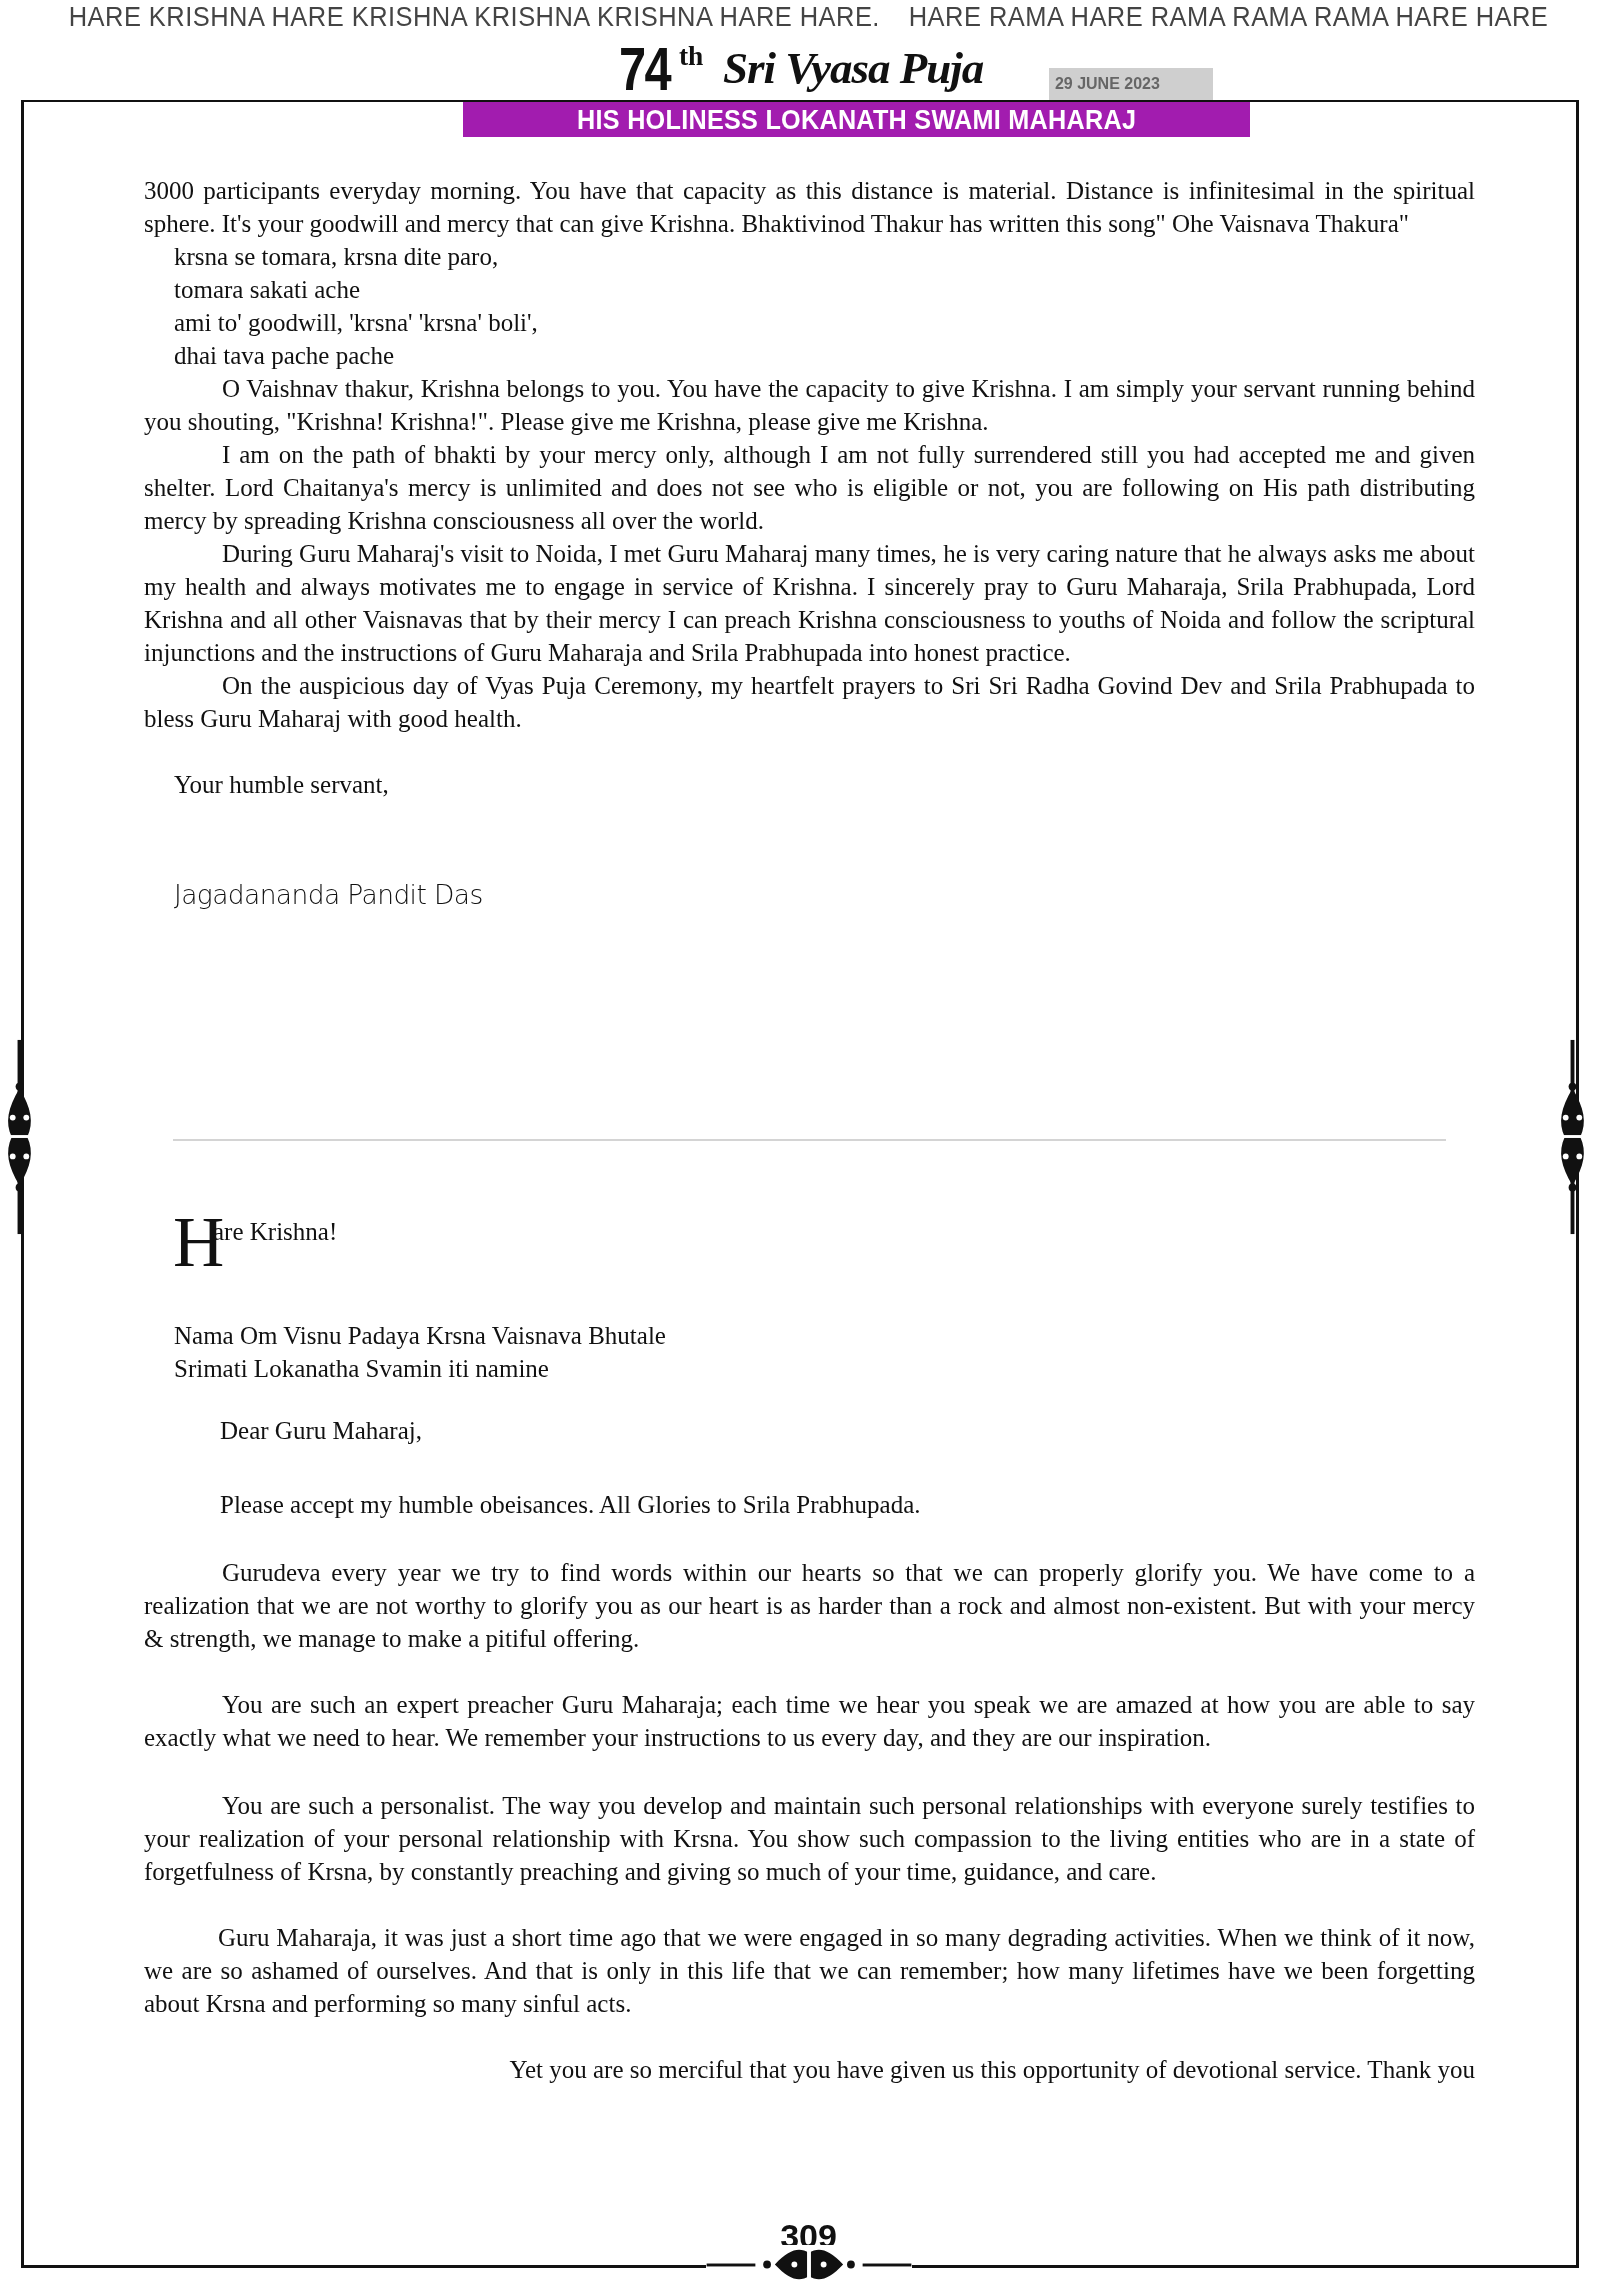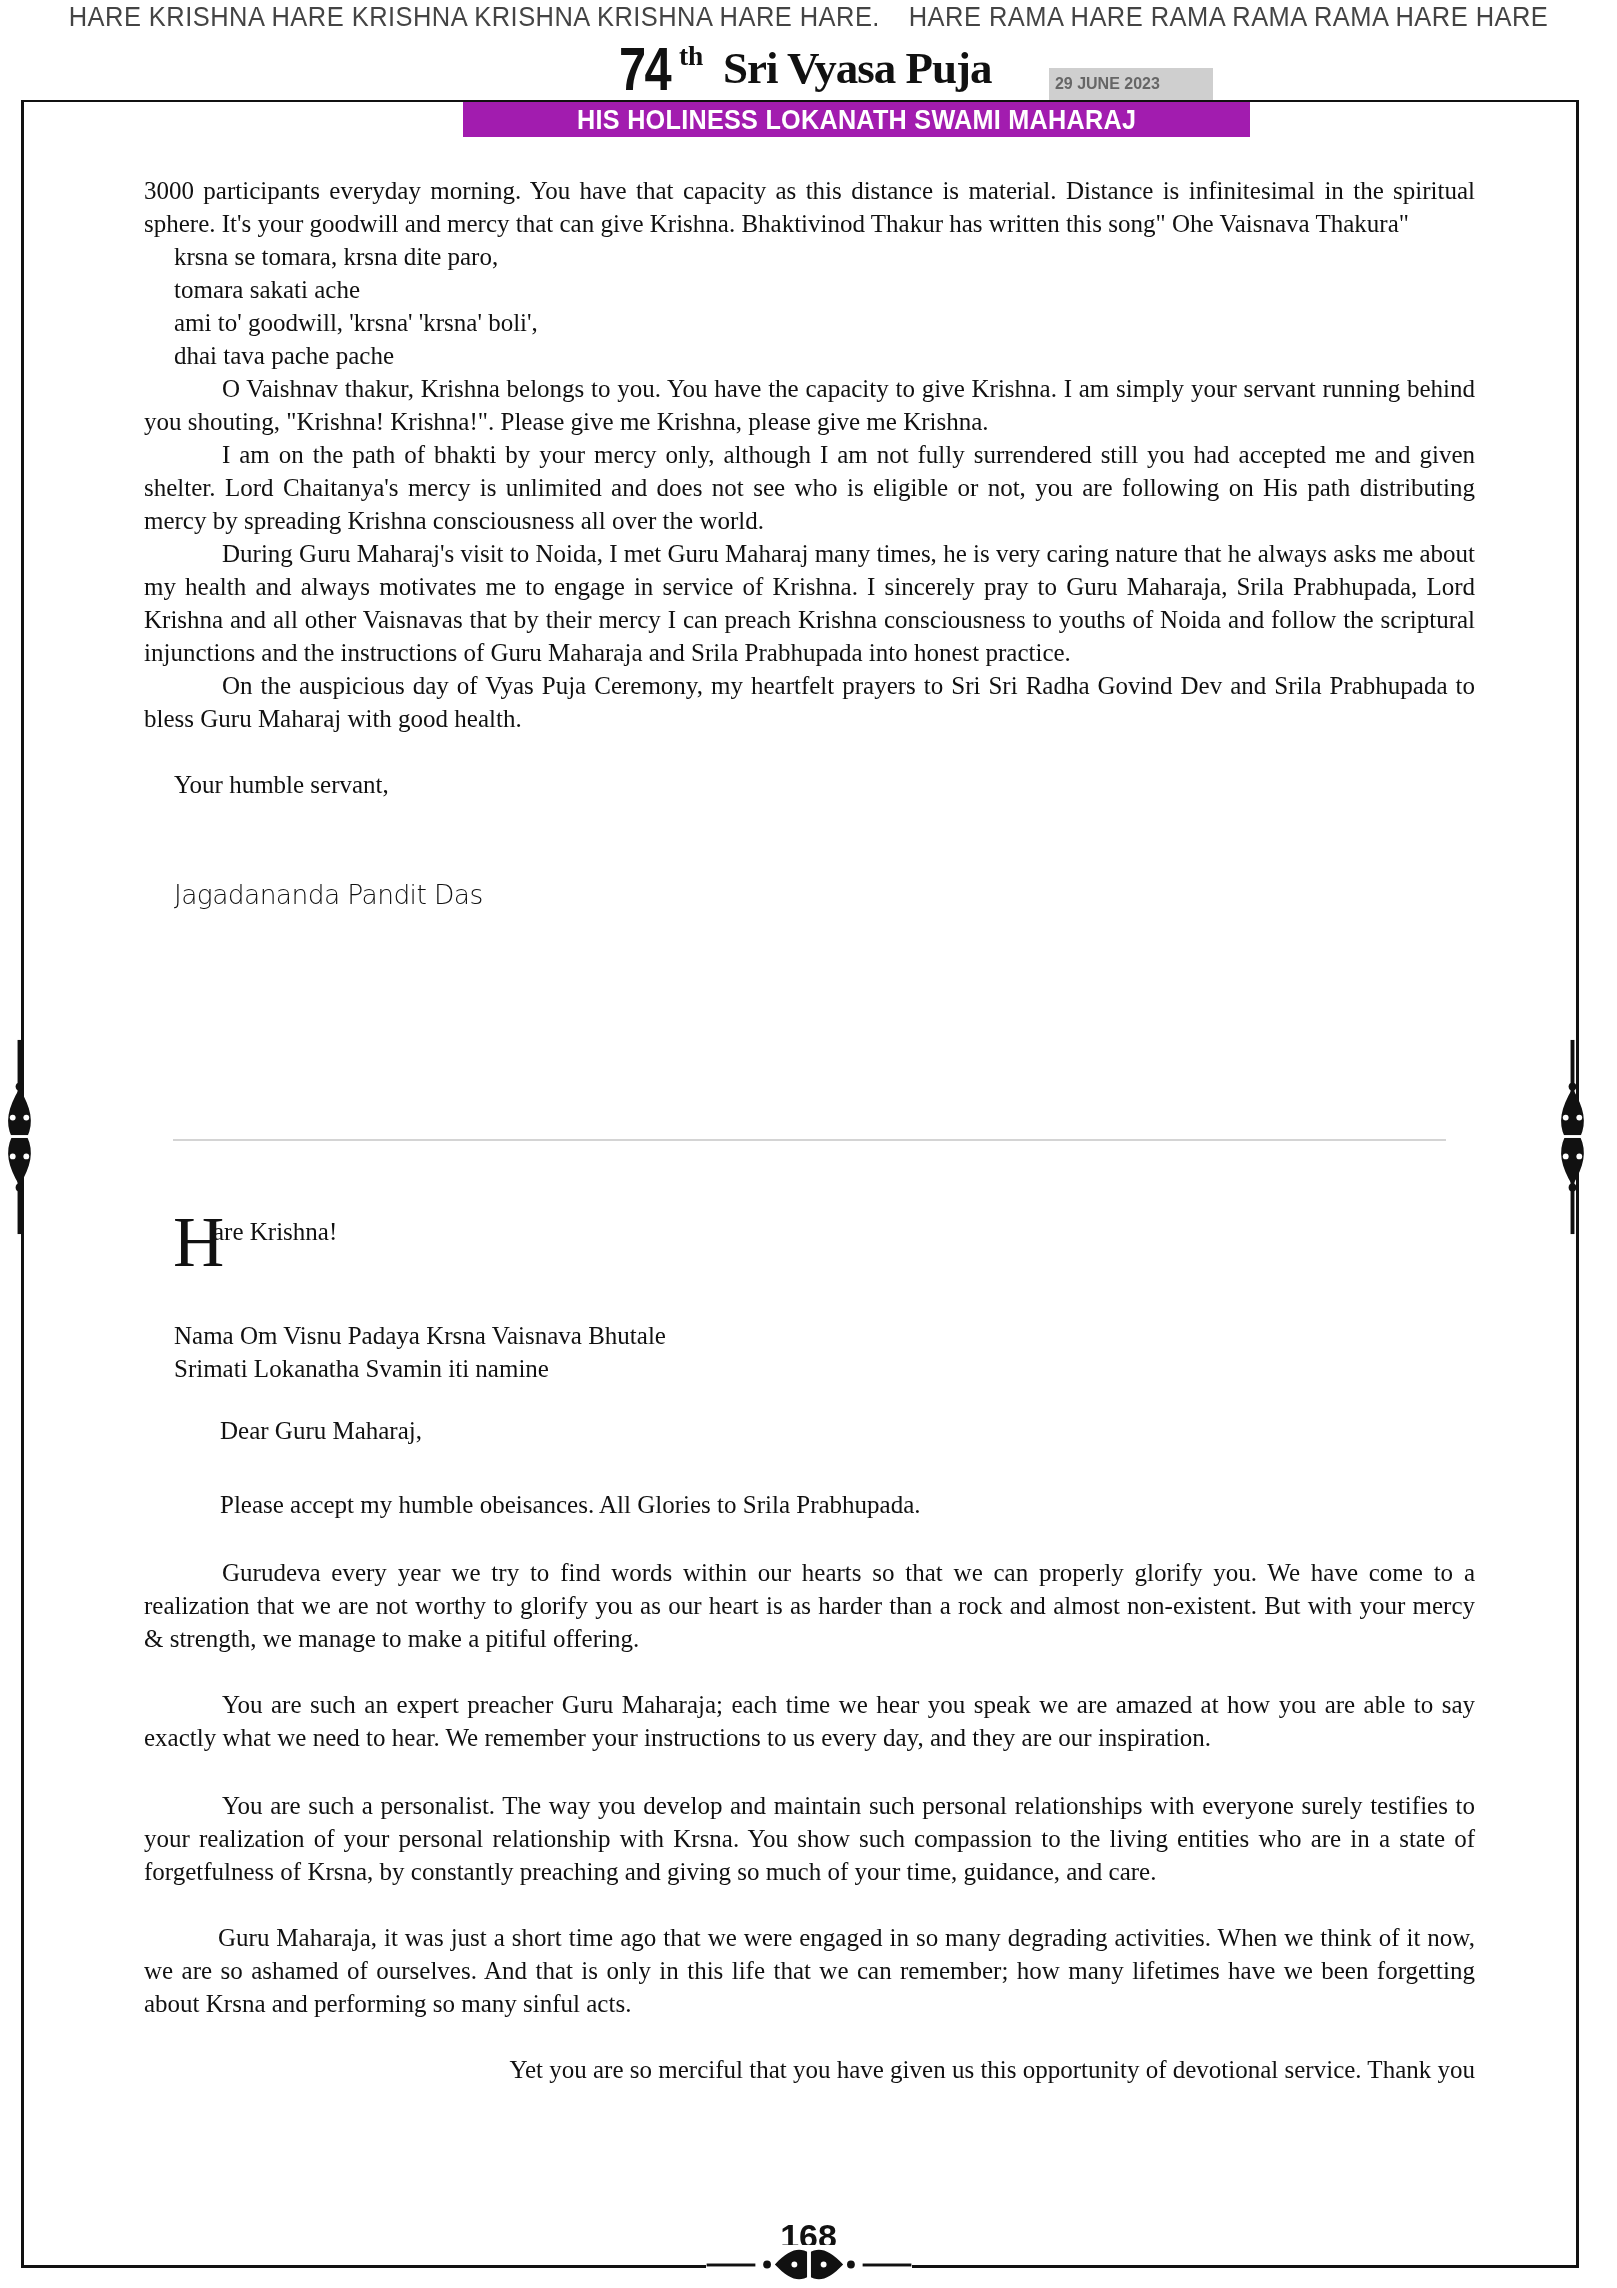--- a/index.html
+++ b/index.html
@@ -3,21 +3,21 @@
 <meta charset="utf-8">
 <style>
   html, body { margin:0; padding:0; background:#ffffff; }
   body { width:1617px; height:2289px; position:relative; overflow:hidden; font-family:"Liberation Serif", serif; color:#111; }
   .top-mantra { position:absolute; top:0; left:0; width:1617px; height:33px; display:flex; justify-content:center; gap:31px; align-items:center;
     font-family:"Liberation Sans", sans-serif; font-size:27.4px; letter-spacing:0.5px; color:#444; font-weight:normal; transform:scaleX(0.93); transform-origin:center; white-space:nowrap; }
   .frame { position:absolute; left:20.6px; top:100px; width:1552px; height:2163px; border:3.9px solid #111; border-top-width:2.9px; }
   .title-row { position:absolute; top:37px; left:0; width:1617px; height:65px; }
   .title-74 { position:absolute; left:619px; top:2px; font-family:"Liberation Sans", sans-serif; font-weight:bold; font-size:61px; line-height:61px; transform:scaleX(0.8); transform-origin:left; letter-spacing:-2px; }
   .title-th { position:absolute; left:679px; top:3.9px; font-family:"Liberation Serif", serif; font-weight:bold; font-size:27.4px; }
-  .title-sv { position:absolute; left:723px; top:5.9px; font-family:"Liberation Serif", serif; font-weight:bold; font-size:45px; line-height:51px; letter-spacing:-1px; }
+  .title-sv { position:absolute; left:723px; top:5.9px; font-family:"Liberation Serif", serif; font-weight:bold; font-size:45px; line-height:51px; font-style:italic; letter-spacing:-1px; }
   .date-box { position:absolute; left:1049px; top:31px; width:164px; height:32px; background:#cfcfcf; color:#666; font-family:"Liberation Sans", sans-serif; font-weight:bold; font-size:16px;
     display:flex; align-items:center; padding-left:5.9px; box-sizing:border-box; }
   .banner { position:absolute; left:463px; top:102px; width:787px; height:35px; background:#a21caf; color:#fff; font-family:"Liberation Sans", sans-serif; font-weight:bold; font-size:28px;
     display:flex; align-items:center; justify-content:center; letter-spacing:0.3px; }
   .banner span { display:inline-block; transform:scaleX(0.9); }
   .content { position:absolute; left:144px; top:174px; width:1331px; font-size:25px; line-height:33px; }
   .p { margin:0; text-align:justify; text-align-last:left; }
   .p.indent { text-indent:78px; }
   .p.indent-sm { text-indent:74px; }
   .verse { margin:0; padding-left:30px; }
@@ -113,21 +113,21 @@
   <div style="height:33px"></div>
   <p class="p indent">You are such an expert preacher Guru Maharaja; each time we hear you speak we are amazed at how you are able to say exactly what we need to hear. We remember your instructions to us every day, and they are our inspiration.</p>
   <div style="height:35px"></div>
   <p class="p indent">You are such a personalist. The way you develop and maintain such personal relationships with everyone surely testifies to your realization of your personal relationship with Krsna. You show such compassion to the living entities who are in a state of forgetfulness of Krsna, by constantly preaching and giving so much of your time, guidance, and care.</p>
   <div style="height:33px"></div>
   <p class="p indent-sm">Guru Maharaja, it was just a short time ago that we were engaged in so many degrading activities. When we think of it now, we are so ashamed of ourselves. And that is only in this life that we can re­member; how many lifetimes have we been forgetting about Krsna and performing so many sinful acts.</p>
   <div style="height:33px"></div>
   <p class="p indent" style="text-align-last:right;">Yet you are so merciful that you have given us this opportunity of devotional service. Thank you</p>
 </div>
 
-<div class="page-num">168</div>
+<div class="page-num">309</div>
 
 <svg class="bottom-orn" viewBox="0 0 210 40">
   <rect x="0" y="19" width="50" height="3" fill="#111"></rect>
   <rect x="160" y="19" width="50" height="3" fill="#111"></rect>
   <circle cx="62" cy="20" r="4" fill="#111"></circle>
     <circle cx="148" cy="20" r="4" fill="#111"></circle>
   <path d="M70 20 C85 4, 95 2, 105 8 C115 2, 125 4, 140 20 C125 36, 115 38, 105 32 C95 38, 85 36, 70 20 Z" fill="#111"></path>
   <rect x="103" y="6" width="4" height="28" fill="#fff"></rect>
   <circle cx="90" cy="20" r="3" fill="#fff"></circle>
     <circle cx="120" cy="20" r="3" fill="#fff"></circle>

